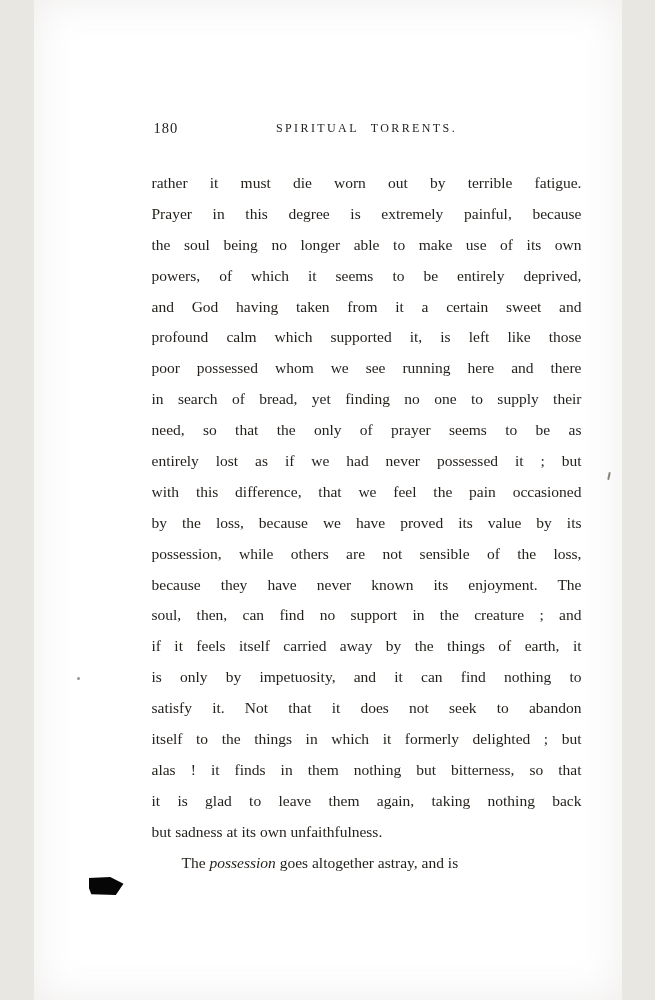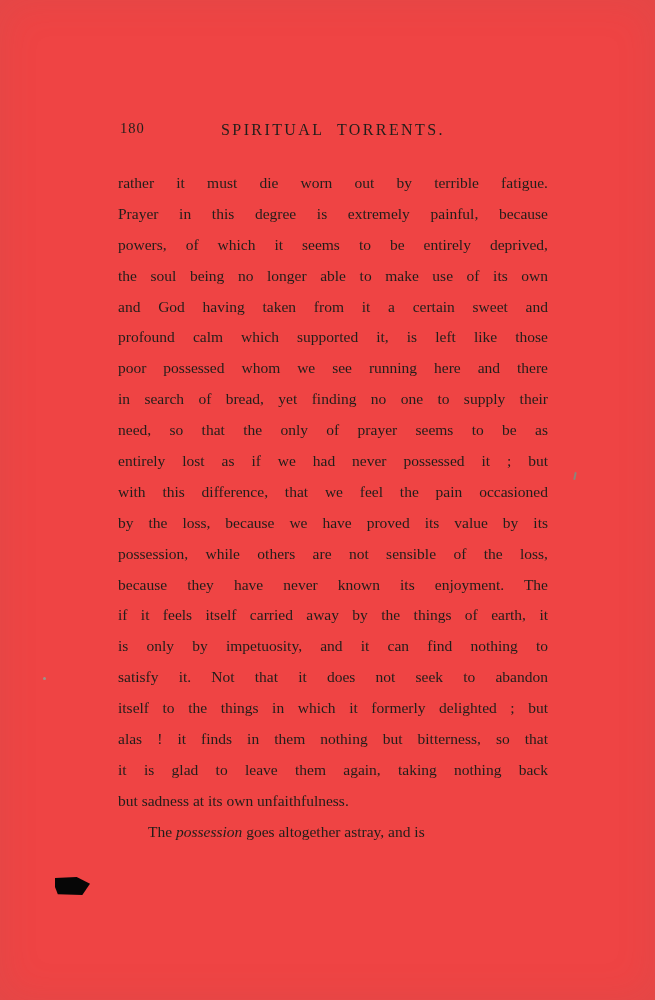--- a/index.html
+++ b/index.html
@@ -1,21 +1,21 @@
 <!DOCTYPE html>
 <html><head>
 <meta charset="utf-8">
 <style>
   html, body { margin: 0; padding: 0; background: #e9e7e2; }
   .page {
     position: relative;
-    width: 655px;
+    width: 588px;
     height: 1000px;
     margin: 0 auto;
-    background: #ef4444;
+    background: #ffffff;
     color: #221e1a;
     font-family: "Liberation Serif", "DejaVu Serif", serif;
     overflow: hidden;
     box-shadow: inset 0 0 40px rgba(120,110,95,0.12);
   }
 
   
   .header-row {
     position: absolute;
     top: 118px;
@@ -25,21 +25,21 @@
   }
   .page-number {
     position: absolute;
     left: 2px;
     top: 2px;
     font-size: 14.5px;
     letter-spacing: 1px;
   }
   .running-title {
     text-align: center;
-    font-size: 16px;
+    font-size: 12px;
     letter-spacing: 2.4px;
     word-spacing: 7px;
     padding-top: 3px;
   }
 
   
   .text-block {
     position: absolute;
     left: 118px;
     top: 168px;
@@ -99,32 +99,33 @@
 <div class="page">
 
   <div class="header-row">
     <div class="page-number">180</div>
     <div class="running-title">SPIRITUAL TORRENTS.</div>
   </div>
 
   <div class="text-block">
     <div class="bodyline">rather it must die worn out by terrible fatigue.</div>
     <div class="bodyline">Prayer in this degree is extremely painful, because</div>
+    <div class="bodyline">the soul being no longer able to make use of its own</div>
     <div class="bodyline">powers, of which it seems to be entirely deprived,</div>
-    <div class="bodyline">the soul being no longer able to make use of its own</div>
     <div class="bodyline">and God having taken from it a certain sweet and</div>
     <div class="bodyline">profound calm which supported it, is left like those</div>
     <div class="bodyline">poor possessed whom we see running here and there</div>
     <div class="bodyline">in search of bread, yet finding no one to supply their</div>
     <div class="bodyline">need, so that the only of prayer seems to be as</div>
     <div class="bodyline">entirely lost as if we had never possessed it ; but</div>
     <div class="bodyline">with this difference, that we feel the pain occasioned</div>
     <div class="bodyline">by the loss, because we have proved its value by its</div>
     <div class="bodyline">possession, while others are not sensible of the loss,</div>
     <div class="bodyline">because they have never known its enjoyment.  The</div>
+    <div class="bodyline">soul, then, can find no support in the creature ; and</div>
     <div class="bodyline">if it feels itself carried away by the things of earth, it</div>
     <div class="bodyline">is only by impetuosity, and it can find nothing to</div>
     <div class="bodyline">satisfy it.  Not that it does not seek to abandon</div>
     <div class="bodyline">itself to the things in which it formerly delighted ; but</div>
     <div class="bodyline">alas ! it finds in them nothing but bitterness, so that</div>
     <div class="bodyline">it is glad to leave them again, taking nothing back</div>
     <div class="bodyline lastline">but sadness at its own unfaithfulness.</div>
 
     <div class="para2">
       <span>The </span><span class="italic-word">possession</span><span> goes altogether astray, and is</span>

